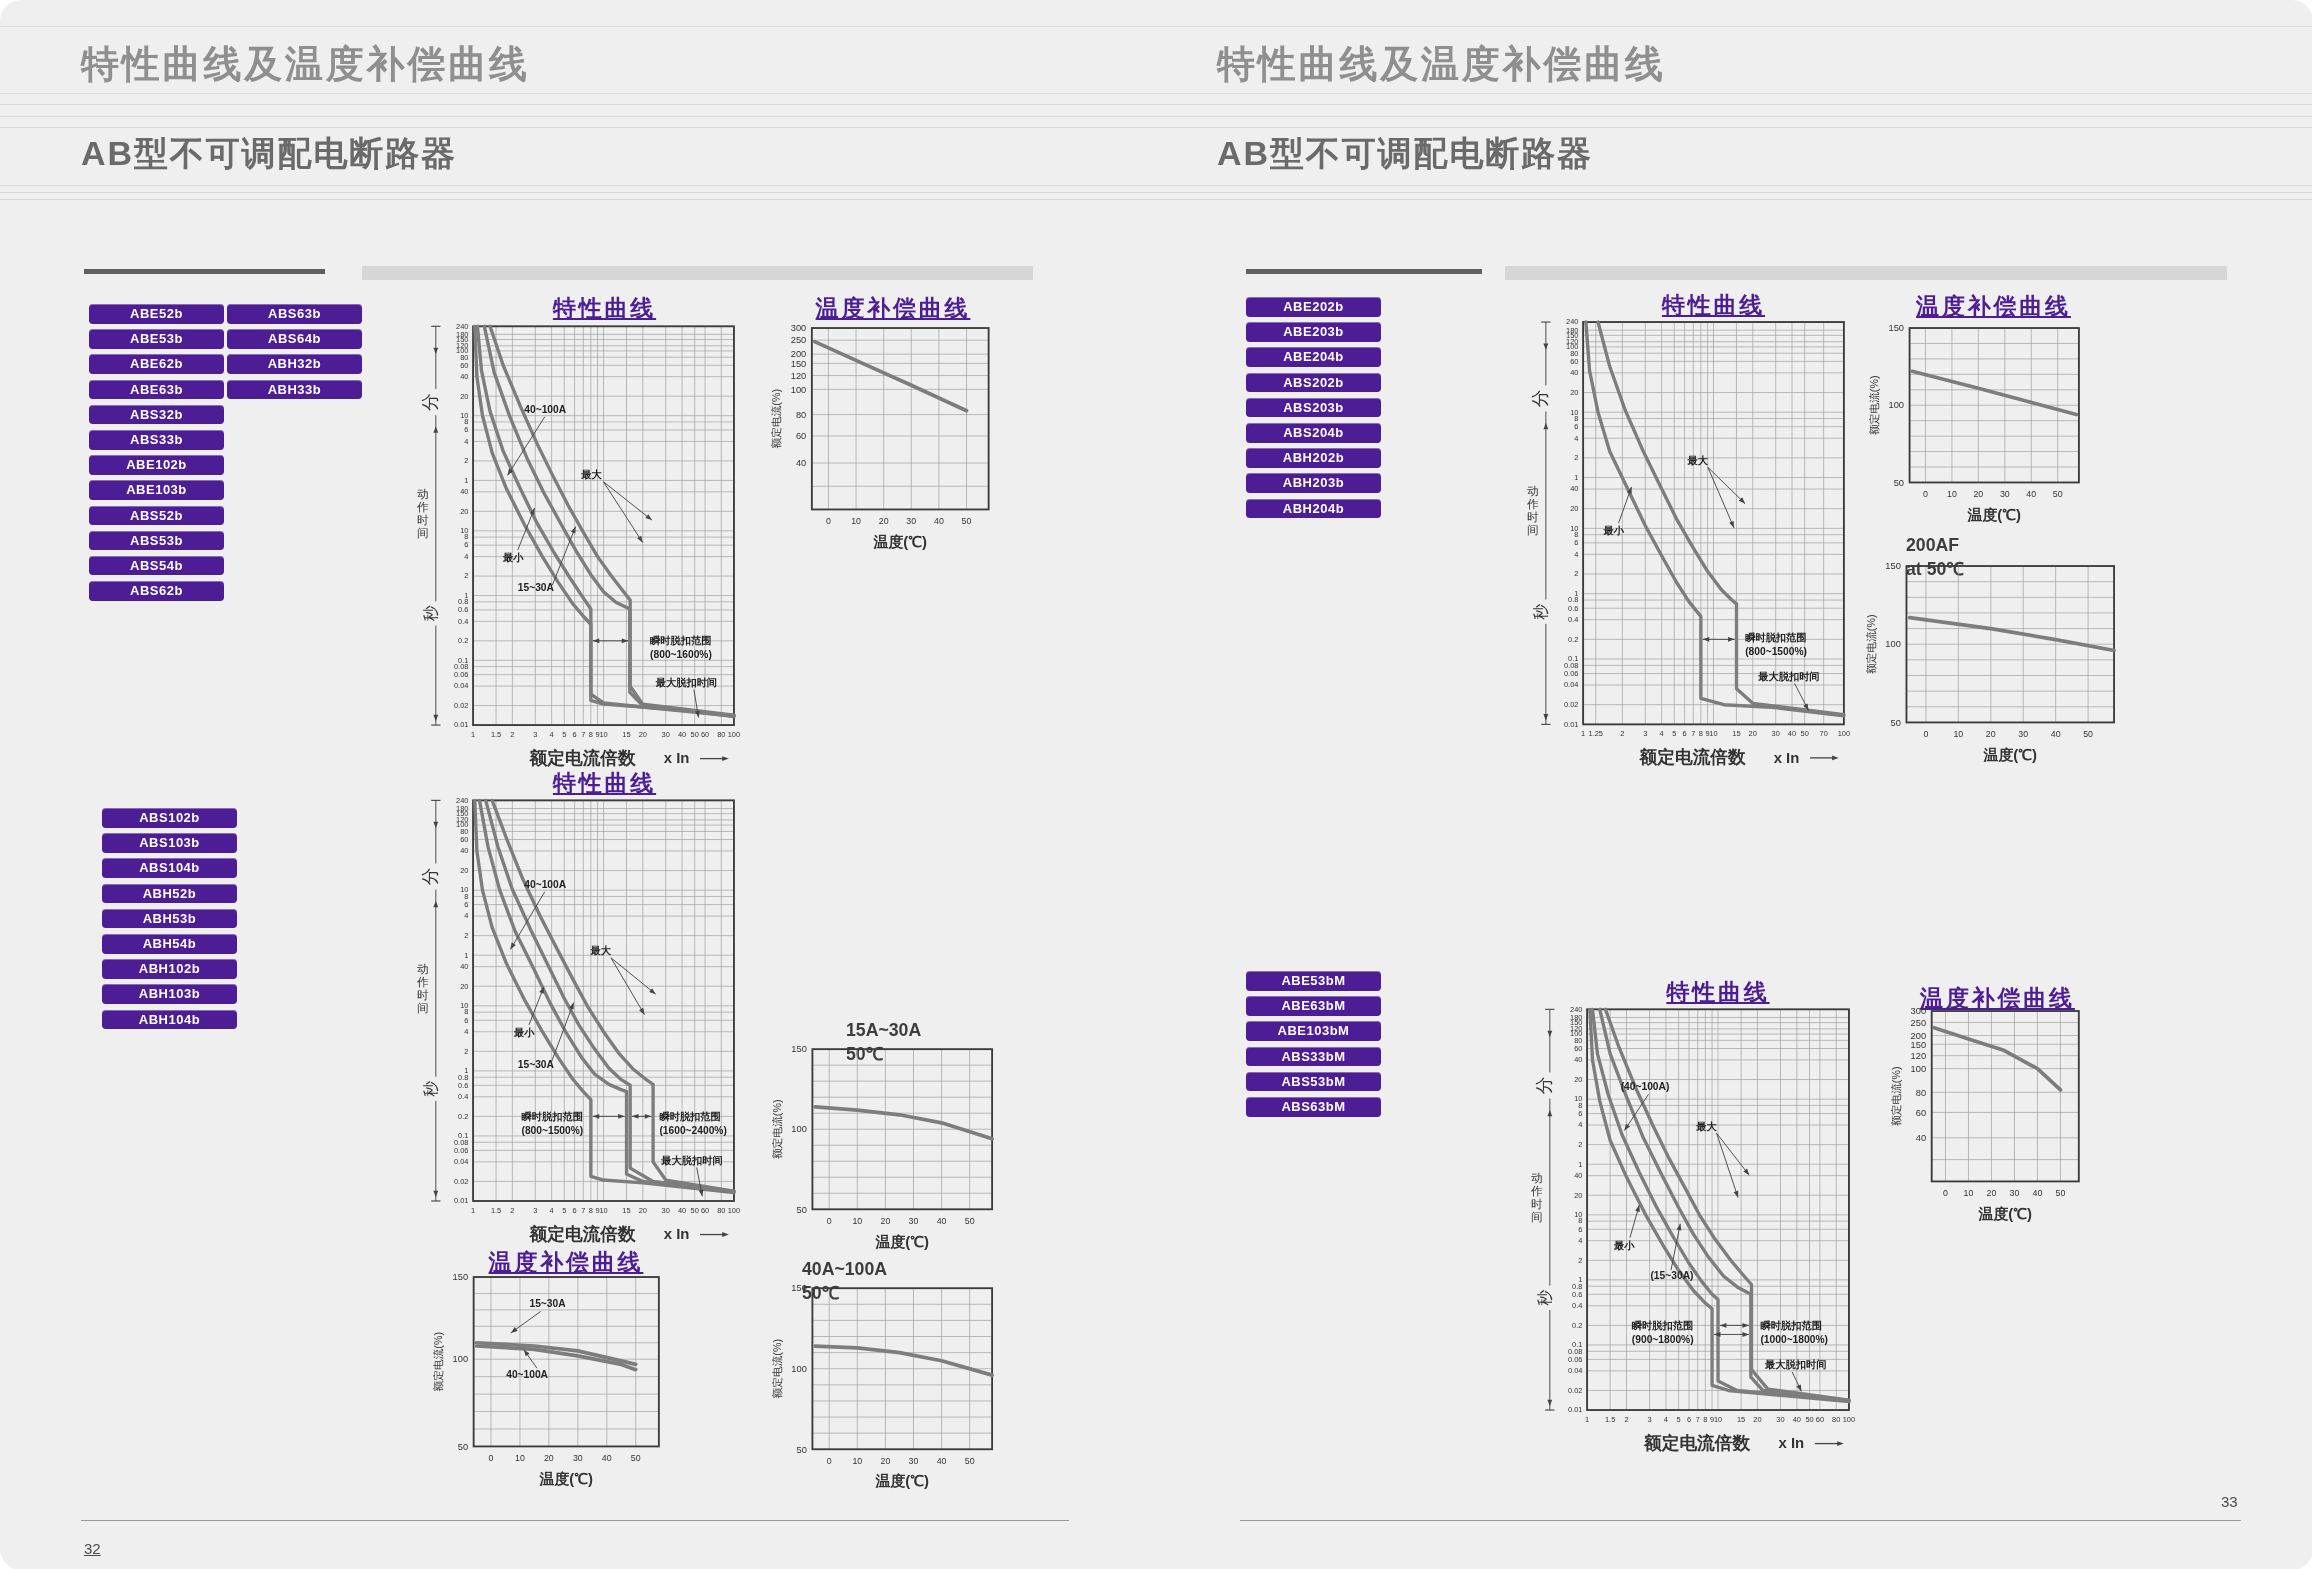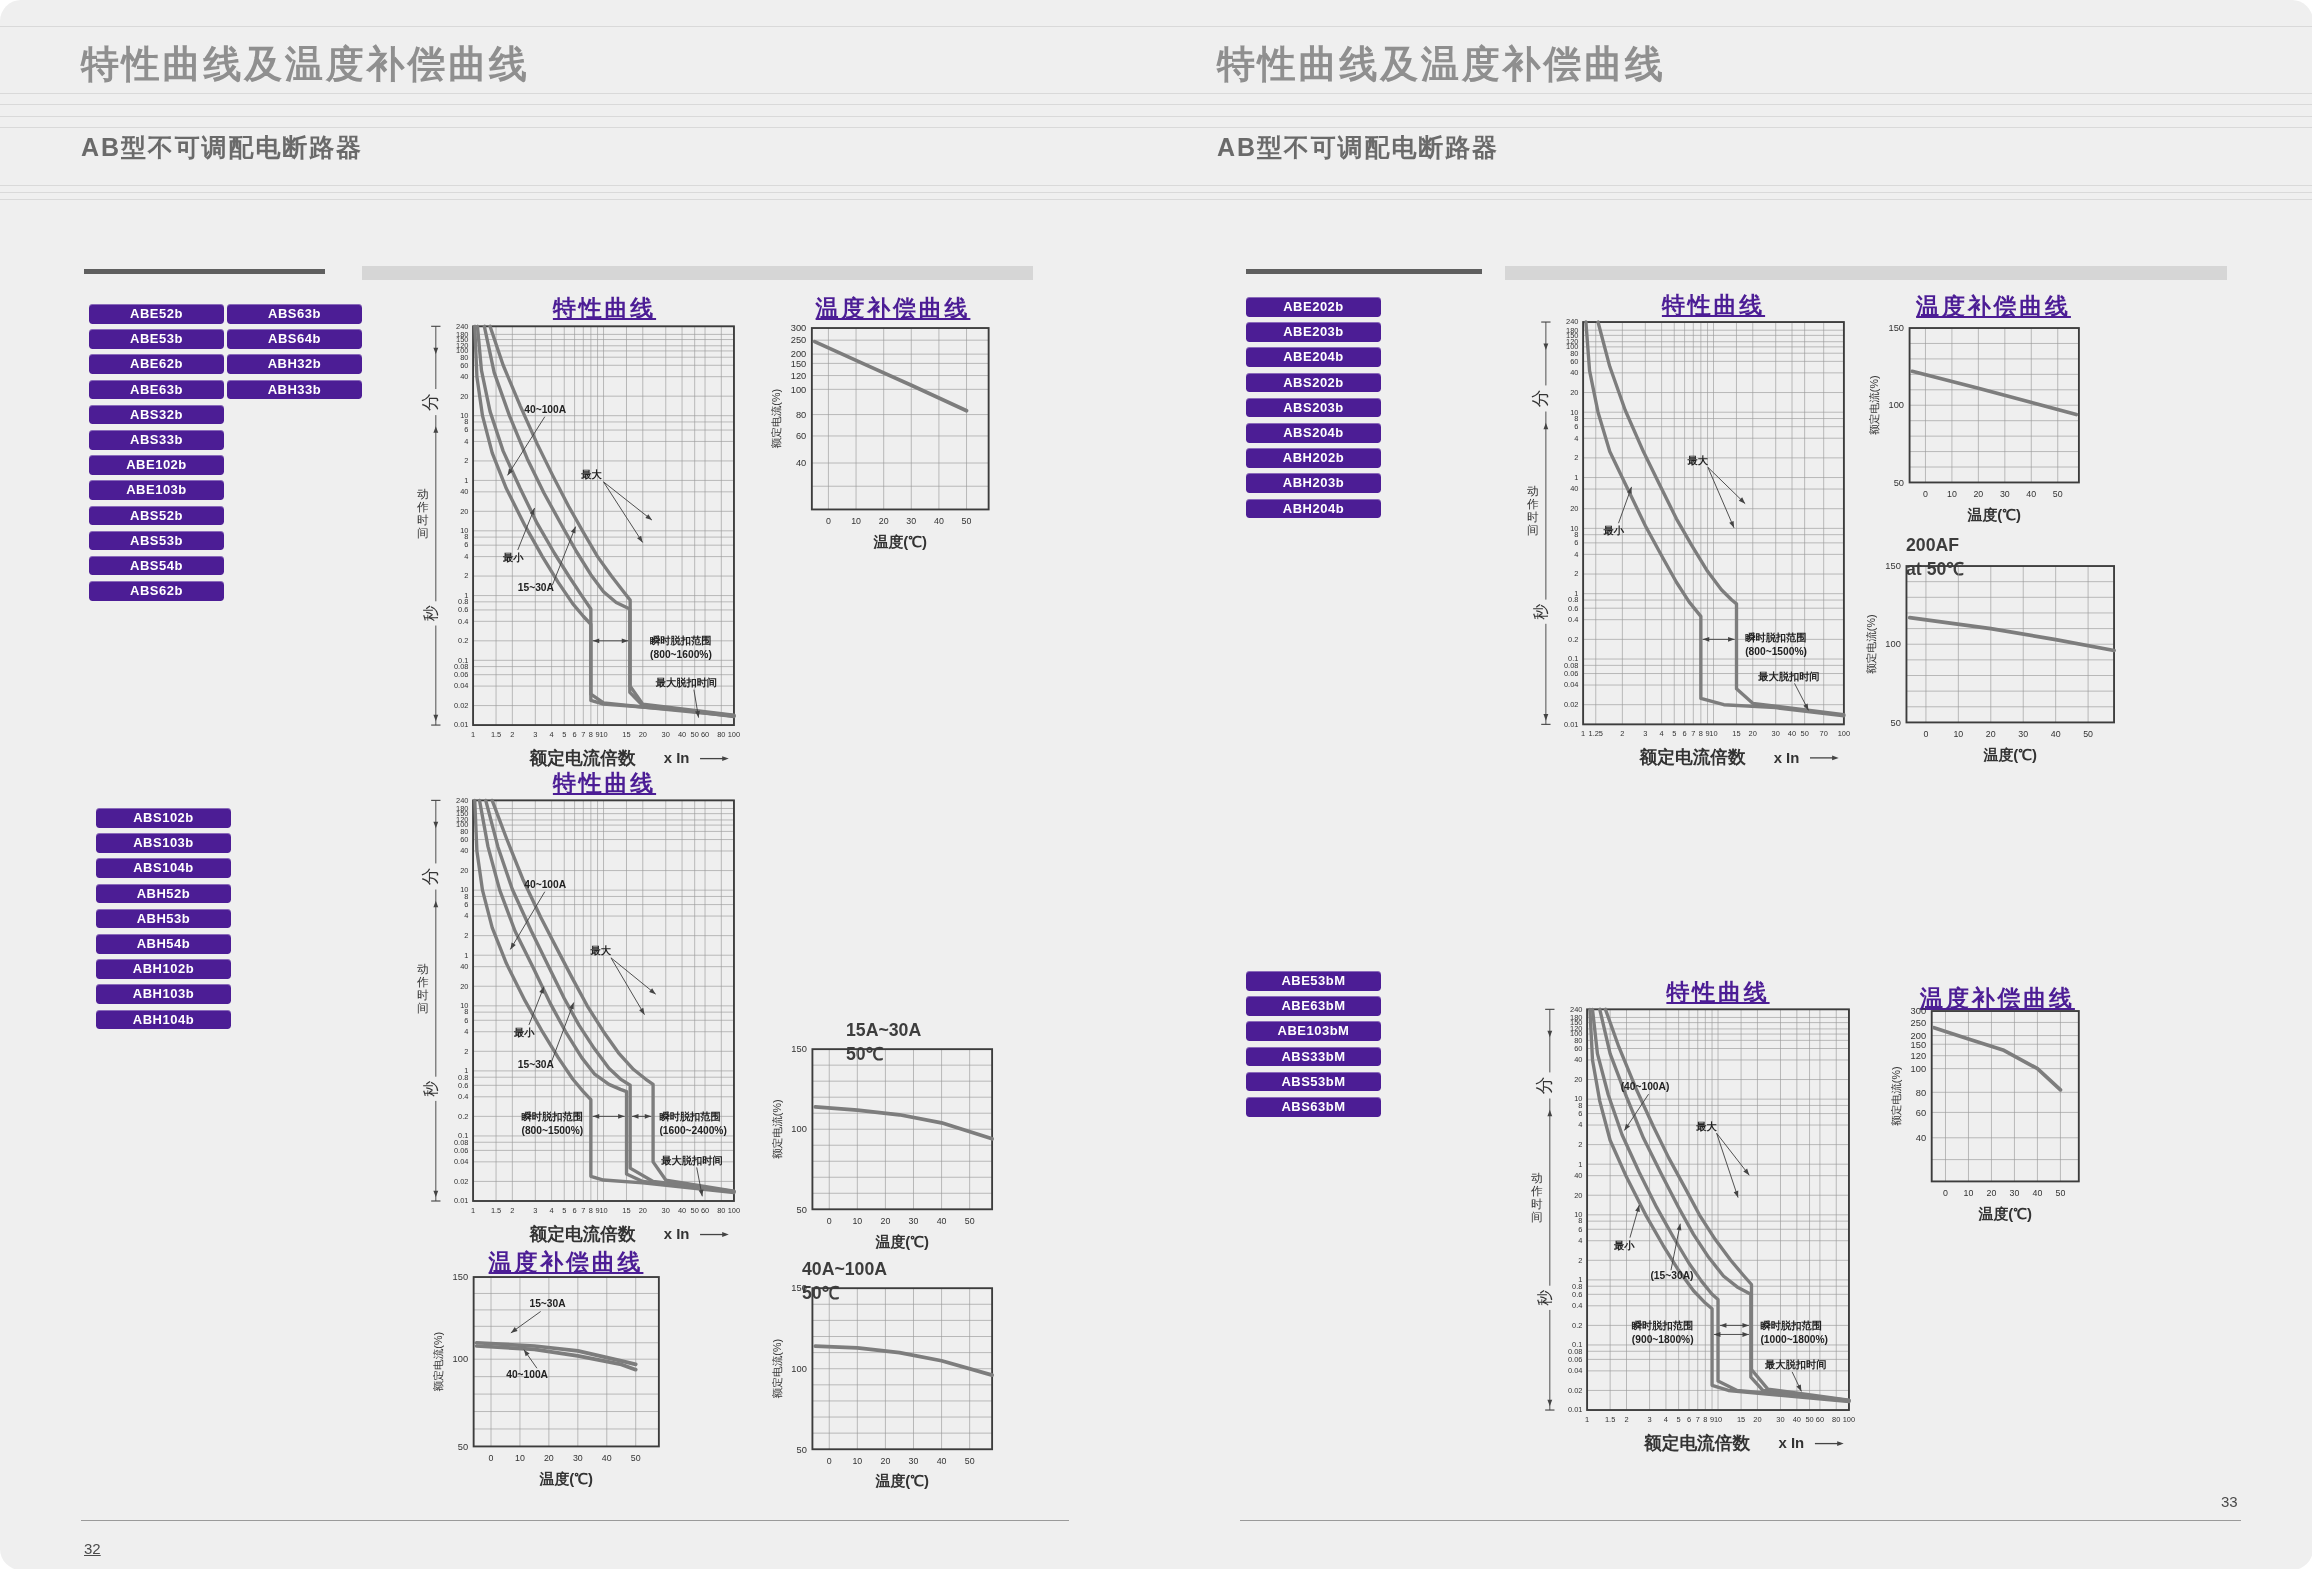--- a/index.html
+++ b/index.html
@@ -1,20 +1,20 @@
 <!DOCTYPE html>
 <html style="font-size:15px"><head>
 <meta charset="utf-8">
 <style>
   html,body{margin:0;padding:0;}
   body{font-family:"Liberation Sans",sans-serif;}
   #canvas{position:relative;width:2313px;height:1570px;background:#efefef;overflow:hidden;border-radius:21px;}
   .stripe{position:absolute;left:0;width:2313px;height:0.9px;background:#d9d9d9;}
   .page-title{position:absolute;font-size:38px;font-weight:bold;color:#8f8f8f;letter-spacing:2.8px;white-space:nowrap;}
-  .page-subtitle{position:absolute;font-size:25px;font-weight:bold;color:#6a6a6a;letter-spacing:1.9px;white-space:nowrap;}
+  .page-subtitle{position:absolute;font-size:34px;font-weight:bold;color:#6a6a6a;letter-spacing:1.9px;white-space:nowrap;}
   .rule-dark{position:absolute;height:4.7px;background:#5f5f5f;}
   .bar-gray{position:absolute;height:14px;background:#d6d6d6;}
   .badges{position:absolute;display:flex;flex-direction:column;gap:5.6px;}
   .badge{width:135px;height:19.6px;border-radius:3.7px;background:#4c1d95;color:#ffffff;
          font-size:13px;font-weight:bold;text-align:center;line-height:19.6px;letter-spacing:0.5px;
          box-shadow:inset 0 0.9px 0 rgba(255,255,255,.35);}
   .chart-title{position:absolute;font-weight:bold;font-size:23px;color:#4c1d95;text-align:center;letter-spacing:2.8px;text-decoration:underline;}
   .chart-hdr{position:absolute;display:flex;justify-content:space-between;font-weight:bold;font-size:17.7px;color:#3d3d3d;flex-direction:column;}
   .page-num{position:absolute;font-size:15px;color:#4a4a4a;}
   .bottom-rule{position:absolute;height:0.9px;background:#9a9a9a;}
@@ -53,21 +53,21 @@
       <div class="badge">ABS53b</div>
       <div class="badge">ABS54b</div>
       <div class="badge">ABS62b</div>
     </div>
   <div class="badges" style="left:227px;top:304px;">
       <div class="badge">ABS63b</div>
       <div class="badge">ABS64b</div>
       <div class="badge">ABH32b</div>
       <div class="badge">ABH33b</div>
     </div>
-  <div class="badges" style="left:96px;top:808px;">
+  <div class="badges" style="left:102px;top:808px;">
       <div class="badge">ABS102b</div>
       <div class="badge">ABS103b</div>
       <div class="badge">ABS104b</div>
       <div class="badge">ABH52b</div>
       <div class="badge">ABH53b</div>
       <div class="badge">ABH54b</div>
       <div class="badge">ABH102b</div>
       <div class="badge">ABH103b</div>
       <div class="badge">ABH104b</div>
     </div>

